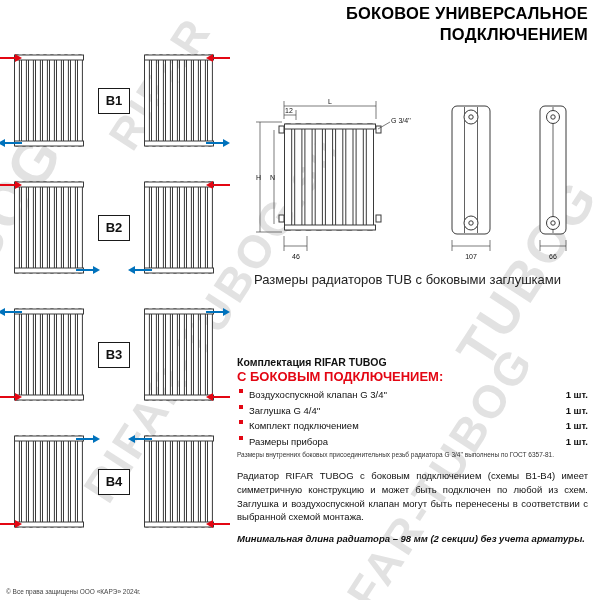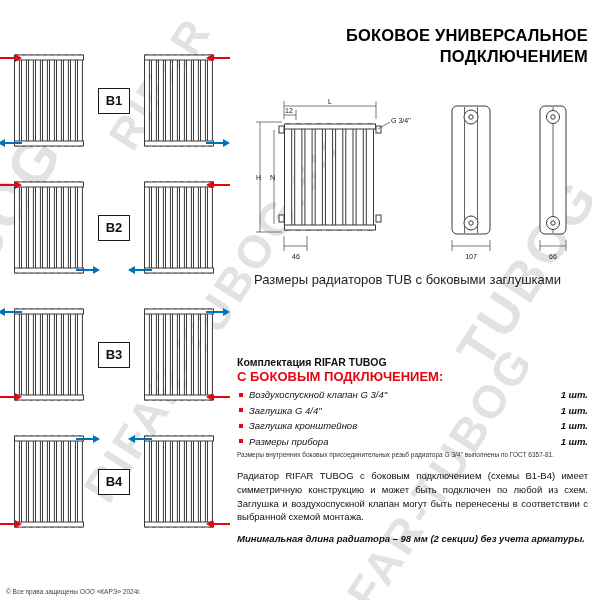--- a/index.html
+++ b/index.html
@@ -9,21 +9,21 @@
   
   .wm{position:absolute;font-weight:bold;color:rgba(110,110,110,0.20);white-space:nowrap;
       transform:rotate(-57deg);transform-origin:left center;letter-spacing:3px;z-index:0;}
   .wm1{left:-78px;top:300px;font-size:60px;}
   .wm2{left:95px;top:470px;font-size:46px;}
   .wm3{left:330px;top:620px;font-size:46px;}
   .wm4{left:470px;top:330px;font-size:54px;}
   .wm5{left:120px;top:120px;font-size:44px;}
   .content{position:absolute;inset:0;z-index:1;}
   
-  .title{position:absolute;top:25px;right:12px;text-align:right;font-size:16.5px;font-weight:bold;
+  .title{position:absolute;top:3px;right:12px;text-align:right;font-size:16.5px;font-weight:bold;
          color:#000;line-height:1.3;letter-spacing:0.2px;}
   
   .scheme-row{position:absolute;left:14px;width:200px;height:97px;display:flex;
               justify-content:space-between;align-items:center;}
   .rad{position:relative;width:70px;height:95px;}
   .rad svg{display:block;}
   .scheme-label{width:30px;height:24px;border:1.6px solid #1a1a1a;background:#fff;
                 display:flex;align-items:center;justify-content:center;
                 font-weight:bold;font-size:13px;color:#111;}
   .arrow{position:absolute;width:24px;height:8px;}
@@ -42,21 +42,21 @@
   .tech-side{position:absolute;left:436px;top:100px;}
   .dim{stroke:#444;stroke-width:0.7;}
   .thin{stroke:#3a3a3a;stroke-width:0.8;}
   .outline{fill:#fff;stroke:#3a3a3a;stroke-width:1;}
   .dimtext{font-family:"Liberation Sans",sans-serif;font-size:7px;fill:#111;}
   .caption{position:absolute;left:254px;top:272px;font-size:13px;color:#222;white-space:nowrap;}
   
   .info{position:absolute;left:237px;top:356px;width:351px;color:#111;}
   .info h2{margin:0;font-size:10.5px;font-weight:bold;}
   .info h3{margin:1px 0 5px 0;font-size:13px;font-weight:bold;}
-  .pkg-item{display:flex;align-items:center;font-size:9.5px;margin:0 0 4.5px 0;font-style:italic;}
+  .pkg-item{display:flex;align-items:flex-start;font-size:9.5px;margin:0 0 4.5px 0;}
   .pkg-item .bullet{width:4px;height:4px;margin:0 6px 0 2px;flex:0 0 auto;}
   .pkg-item .lab{flex:1 1 auto;}
   .pkg-item .qty{flex:0 0 auto;font-weight:bold;}
   .note{font-size:6.5px;color:#333;margin-top:4px;}
   .para{font-size:9.5px;line-height:1.45;margin-top:11px;text-align:justify;}
   .minlen{font-size:9.5px;font-weight:bold;margin-top:9px;font-style:italic;}
   .footer{position:absolute;left:6px;bottom:5px;font-size:6.5px;color:#444;}
 </style>
 </head>
 <body>
@@ -368,21 +368,21 @@
         <span class="lab">Воздухоспускной клапан G 3/4''</span>
         <span class="qty">1 шт.</span>
       </div>
       <div class="pkg-item">
         <span class="bullet" style="background: rgb(227, 6, 19);"></span>
         <span class="lab">Заглушка G 4/4''</span>
         <span class="qty">1 шт.</span>
       </div>
       <div class="pkg-item">
         <span class="bullet" style="background: rgb(227, 6, 19);"></span>
-        <span class="lab">Заглушка кронштейнов</span>
+        <span class="lab">Комплект подключением</span>
         <span class="qty">1 шт.</span>
       </div>
       <div class="pkg-item">
         <span class="bullet" style="background: rgb(227, 6, 19);"></span>
         <span class="lab">Размеры прибора</span>
         <span class="qty">1 шт.</span>
       </div>
 
       <div class="note">Размеры внутренних боковых присоединительных резьб радиатора G 3/4'' выполнены по ГОСТ 6357-81.</div>
       <div class="para">Радиатор RIFAR TUBOG с боковым подключением (схемы B1-B4) имеет симметричную конструкцию и может быть подключен по любой из схем. Заглушка и воздухоспускной клапан могут быть перенесены в соответствии с выбранной схемой монтажа.</div>

